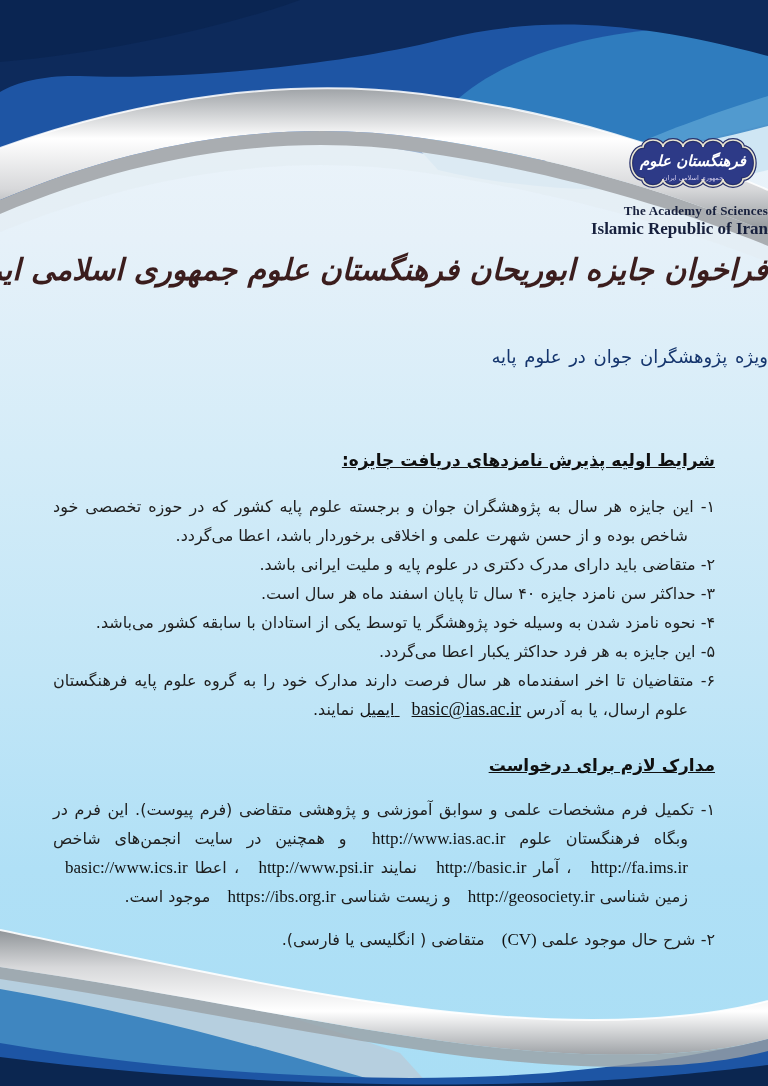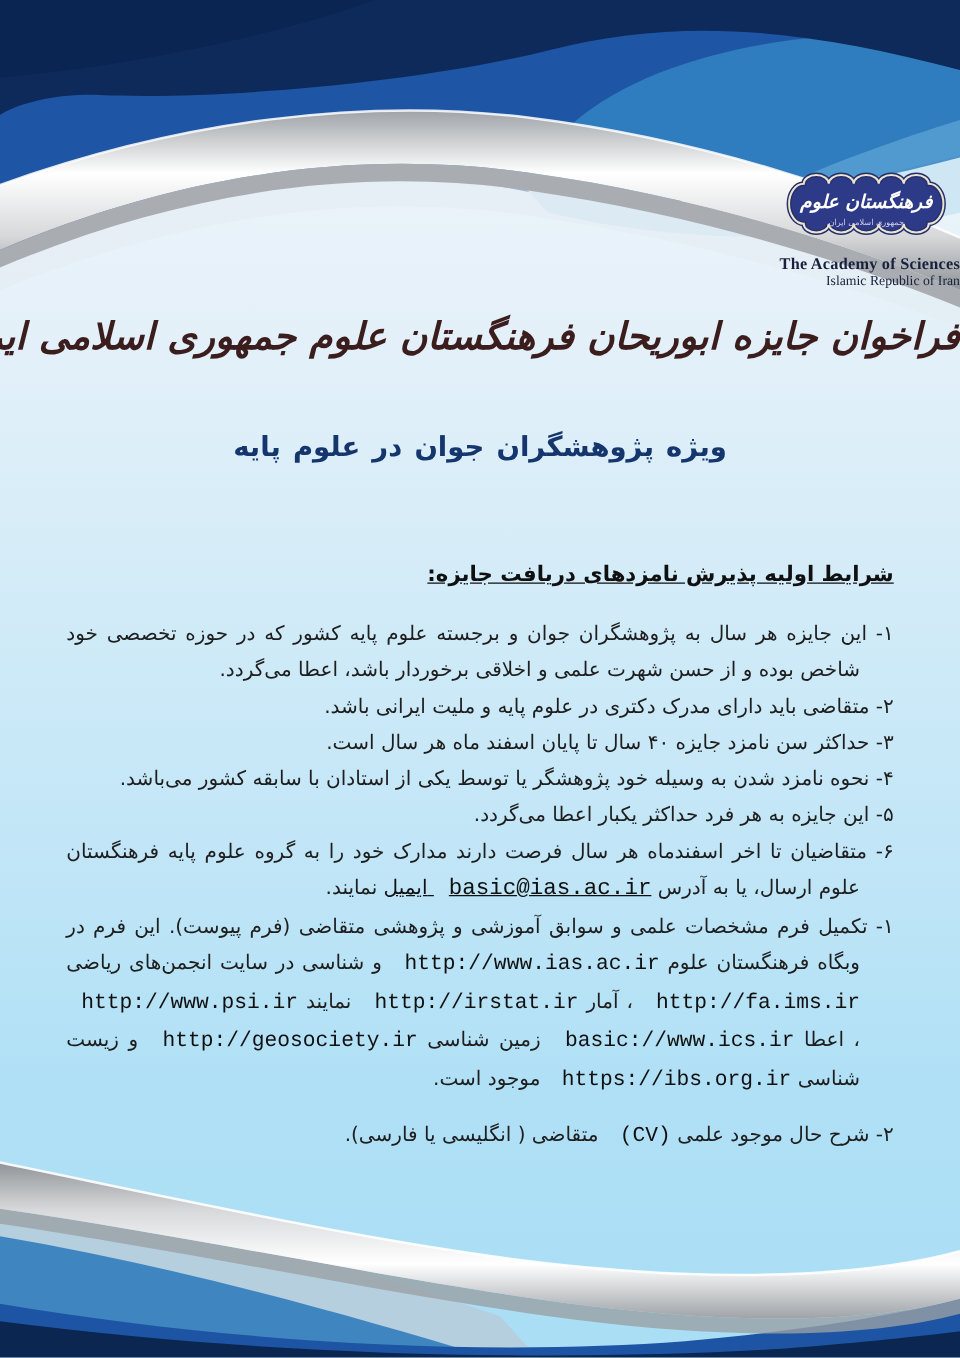--- a/index.html
+++ b/index.html
@@ -9,44 +9,44 @@
     font-family:"DejaVu Sans",sans-serif;
   }
   .deco{position:absolute;left:0;width:768px;z-index:1;display:block;}
   .deco-top{top:0;}
   .deco-bottom{bottom:0;}
   .content{position:absolute;inset:0;z-index:3;}
 
   .logo-wrap{position:absolute;top:130px;left:0;width:100%;text-align:right;}
   .org-en{margin-top:3px;font-family:"Liberation Serif","DejaVu Serif",serif;font-weight:bold;
           font-size:13px;color:#17203d;letter-spacing:.2px;}
-  .org-country{font-family:"Liberation Serif","DejaVu Serif",serif;font-weight:normal;
-          font-size:11px;color:#17203d;}
+  .org-country{font-family:"Liberation Serif","DejaVu Serif",serif;font-weight:bold;
+          font-size:17px;color:#17203d;}
 
   .title{
     position:absolute;top:252px;left:0;width:100%;margin:0;text-align:center;
     font-size:30px;font-weight:bold;font-style:italic;color:#3b1d1d;
     white-space:nowrap;direction:rtl;
   }
   .subtitle{
-    position:absolute;top:346px;left:0;width:100%;margin:0;text-align:center;
-    font-size:22px;font-weight:bold;color:#15356d;direction:rtl;word-spacing:2px;
+    position:absolute;top:346px;left:0;width:100%;margin:0;text-align:right;
+    font-size:18px;font-weight:normal;color:#15356d;direction:rtl;word-spacing:2px;
   }
 
   .textblock{
     position:absolute;top:446px;right:53px;left:53px;direction:rtl;
     color:#1e1e1e;font-size:16px;line-height:29px;text-align:justify;
   }
   .sec-heading{margin:0 0 17px 0;font-size:17px;font-weight:bold;color:#101010;text-decoration:underline;}
   .sec-heading.second{margin-top:27px;margin-bottom:15px;}
   .item{padding-right:27px;text-indent:-27px;margin:0;}
   .item .num{display:inline;}
   .doc-item2{margin-top:14px;}
   .latin{
-    font-family:Liberation Mono, monospace;
+    font-family:Liberation Serif, serif;
     font-size:17px;color:#101010;padding-left:12px;
   }
   .email-link{text-decoration:underline;color:#101010;cursor:pointer;}
   .email-link .latin{font-size:18px;}
   .url{color:#101010;text-decoration:none;cursor:pointer;}
 </style>
 </head>
 <body>
 
 <div class="page">
@@ -125,28 +125,29 @@
 
       <p class="item"><span class="num">۵-</span>
         <span>این جایزه به هر فرد حداکثر یکبار اعطا می‌گردد.</span></p>
 
       <p class="item"><span class="num">۶-</span>
         <span>متقاضیان تا اخر اسفندماه هر سال فرصت دارند مدارک خود را به گروه علوم پایه فرهنگستان علوم ارسال، یا به آدرس</span>
         <a class="email-link"><span class="latin" dir="ltr">basic@ias.ac.ir</span>
           <span>ایمیل</span></a>
         <span>نمایند.</span></p>
 
+      <h3 class="sec-heading second">مدارک لازم برای درخواست</h3>
 
       <p class="item"><span class="num">۱-</span>
         <span>تکمیل فرم مشخصات علمی و سوابق آموزشی و پژوهشی متقاضی (فرم پیوست). این فرم در وبگاه فرهنگستان علوم</span>
         <a class="url latin" dir="ltr">http://www.ias.ac.ir</a>
-        <span>و شناسی در سایت انجمن‌های ریاضی</span>
+        <span>و همچنین در سایت انجمن‌های شاخص</span>
         <a class="url latin" dir="ltr">http://fa.ims.ir</a>
         <span>، آمار</span>
-        <a class="url latin" dir="ltr">http://irstat.ir</a>
+        <a class="url latin" dir="ltr">http://basic.ir</a>
         <span>نمایند</span>
         <a class="url latin" dir="ltr">http://www.psi.ir</a>
         <span>، اعطا</span>
         <a class="url latin" dir="ltr">basic://www.ics.ir</a>
         <span>زمین شناسی</span>
         <a class="url latin" dir="ltr">http://geosociety.ir</a>
         <span>و زیست شناسی</span>
         <a class="url latin" dir="ltr">https://ibs.org.ir</a>
         <span>موجود است.</span></p>
 

